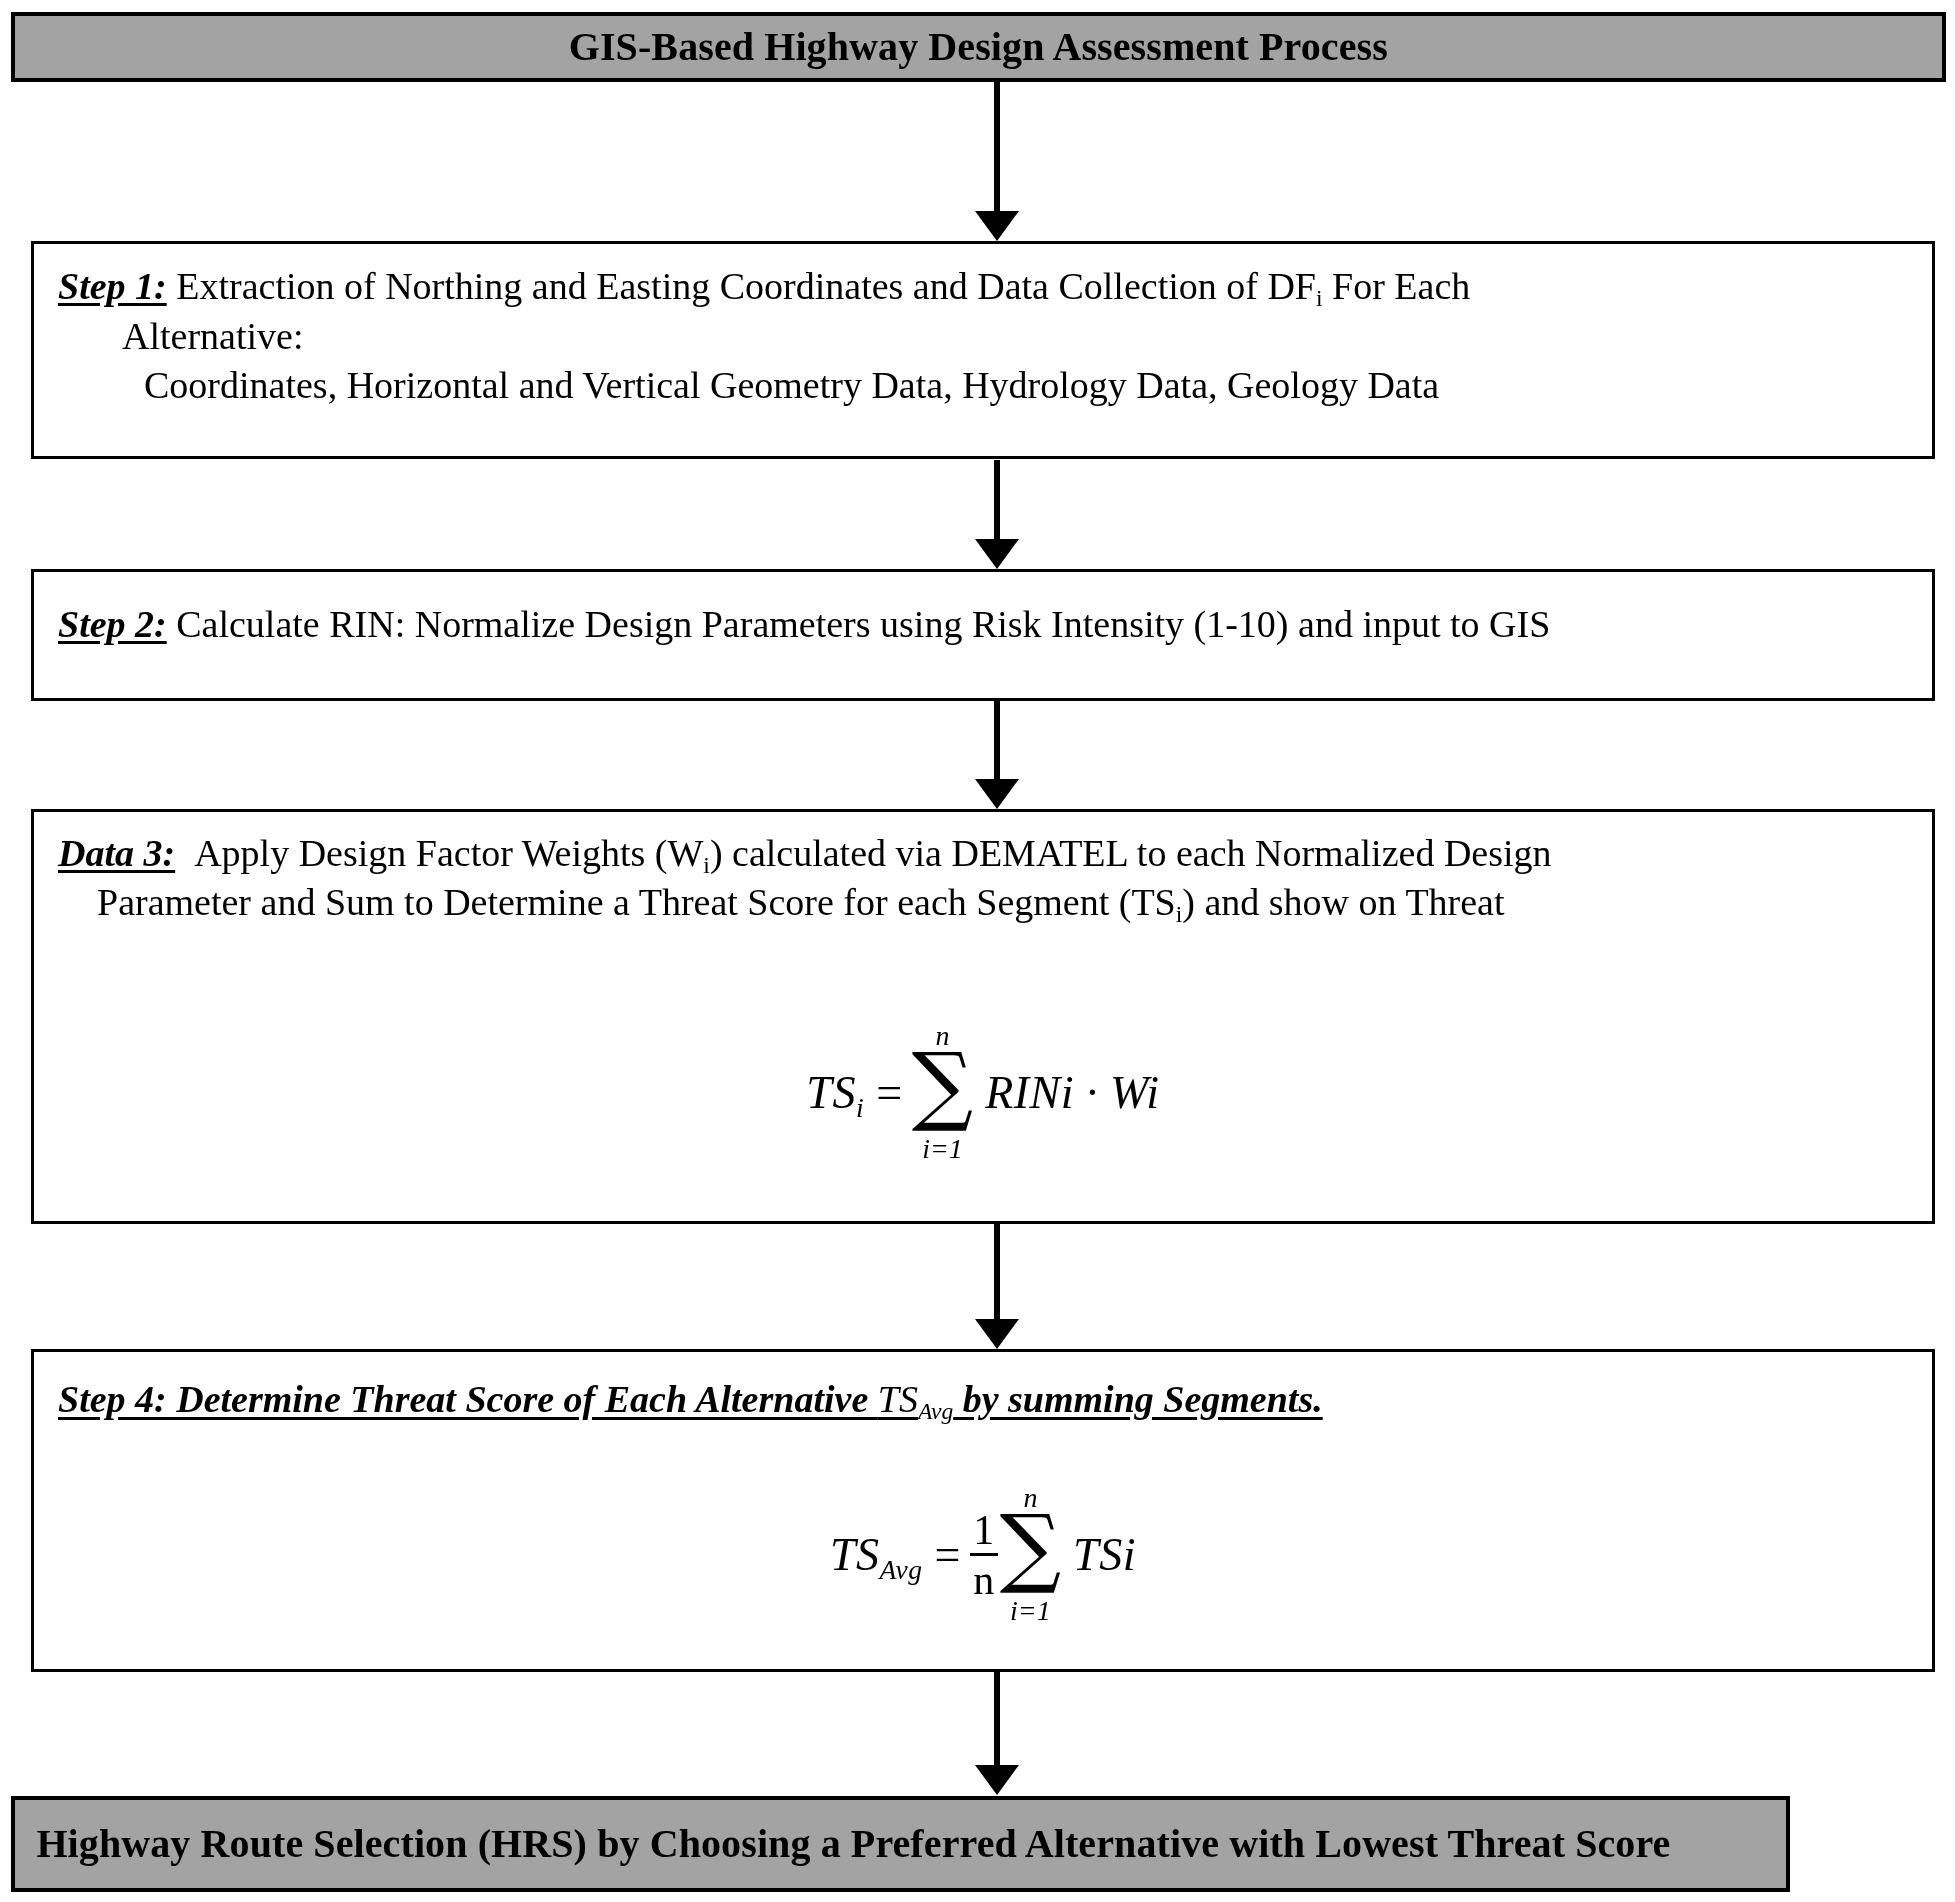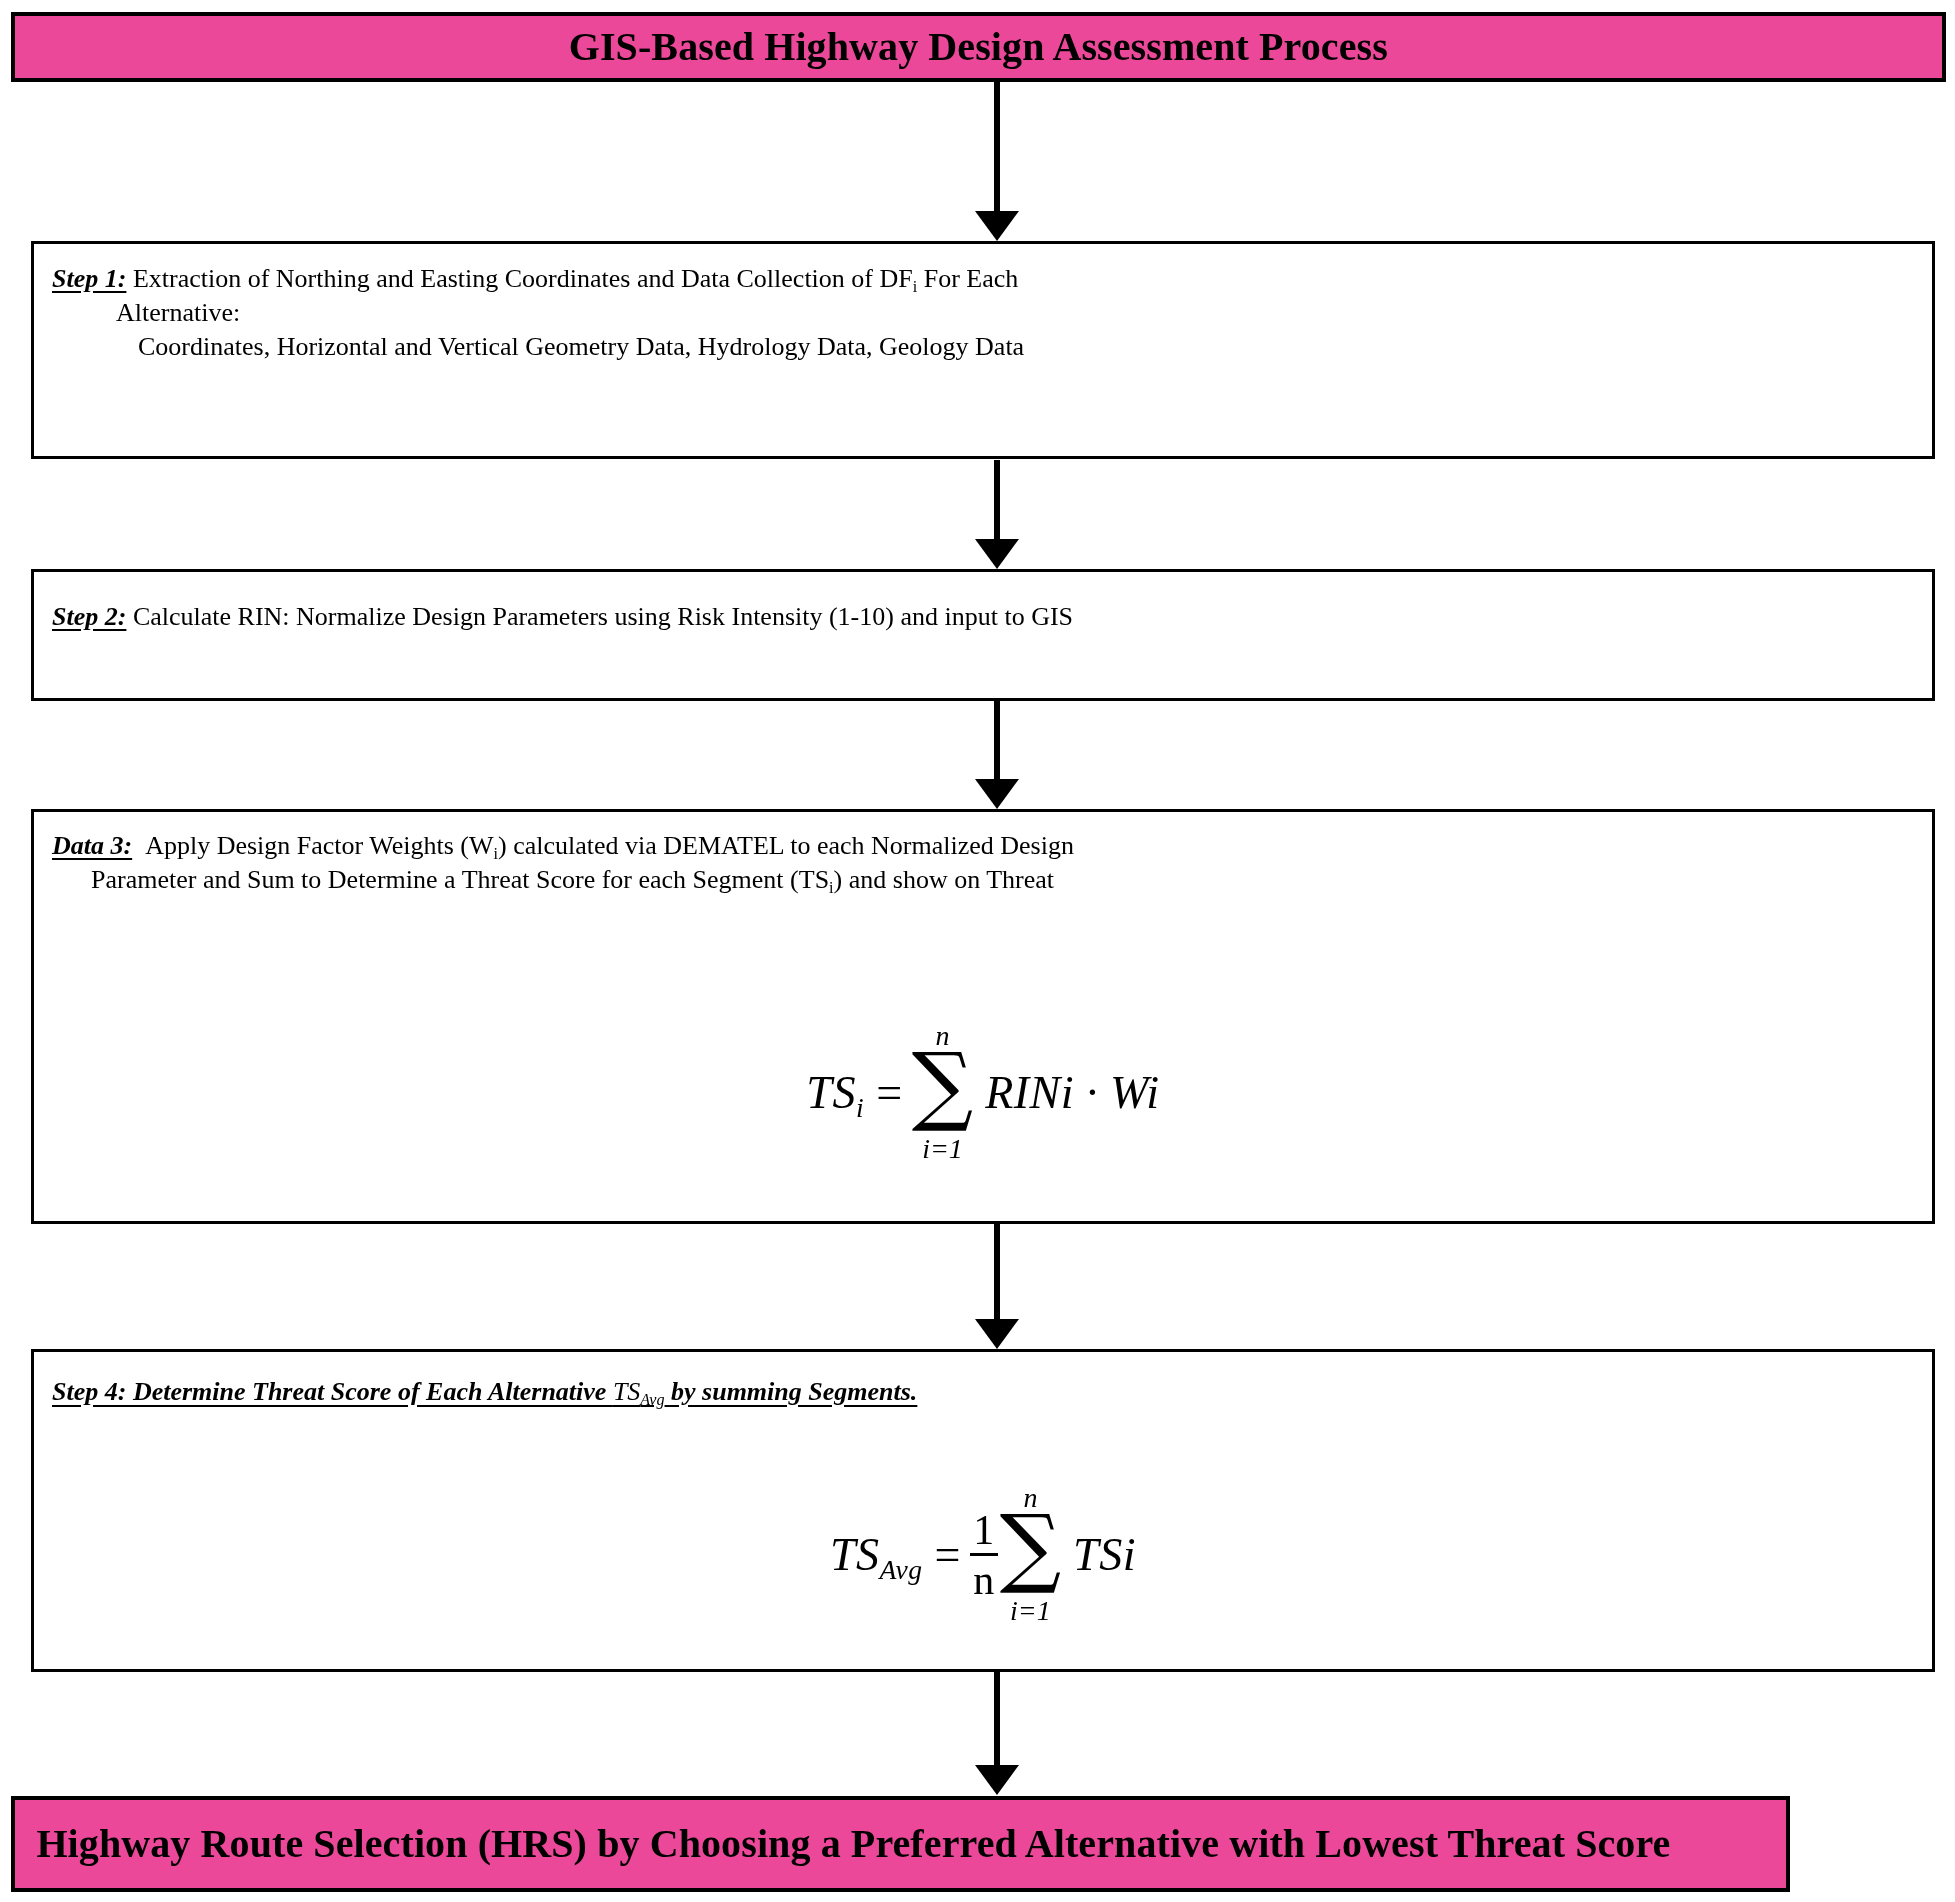--- a/index.html
+++ b/index.html
@@ -24,21 +24,21 @@
 
   
   .node {
     position: absolute;
     box-sizing: border-box;
     background: #ffffff;
     border: 3.8px solid #000000;
   }
 
   .node.green {
-    background: #ec4899;
+    background: #a3a3a3;
     border-width: 4.3px;
   }
 
   
   .banner-text {
     font-weight: bold;
     font-size: 40px;
     line-height: 1.1;
     letter-spacing: 0.1px;
     text-align: center;
@@ -54,24 +54,24 @@
     position: absolute;
     left: 0;
     right: 0;
     top: 50%;
     transform: translateY(-50%);
   }
 
   
   .step-body {
     position: absolute;
-    left: 18px;
+    left: 24px;
     right: 19.4px;
     top: 18.3px;
-    font-size: 26px;
+    font-size: 38px;
     line-height: 1.30;
     text-align: justify;
     text-justify: inter-word;
   }
   .step-body .ln {
     display: block;
     white-space: nowrap;
   }
   .step-body .ln.indent1 { padding-left: 64px; }
   .step-body .ln.indent2 { padding-left: 86px; }

